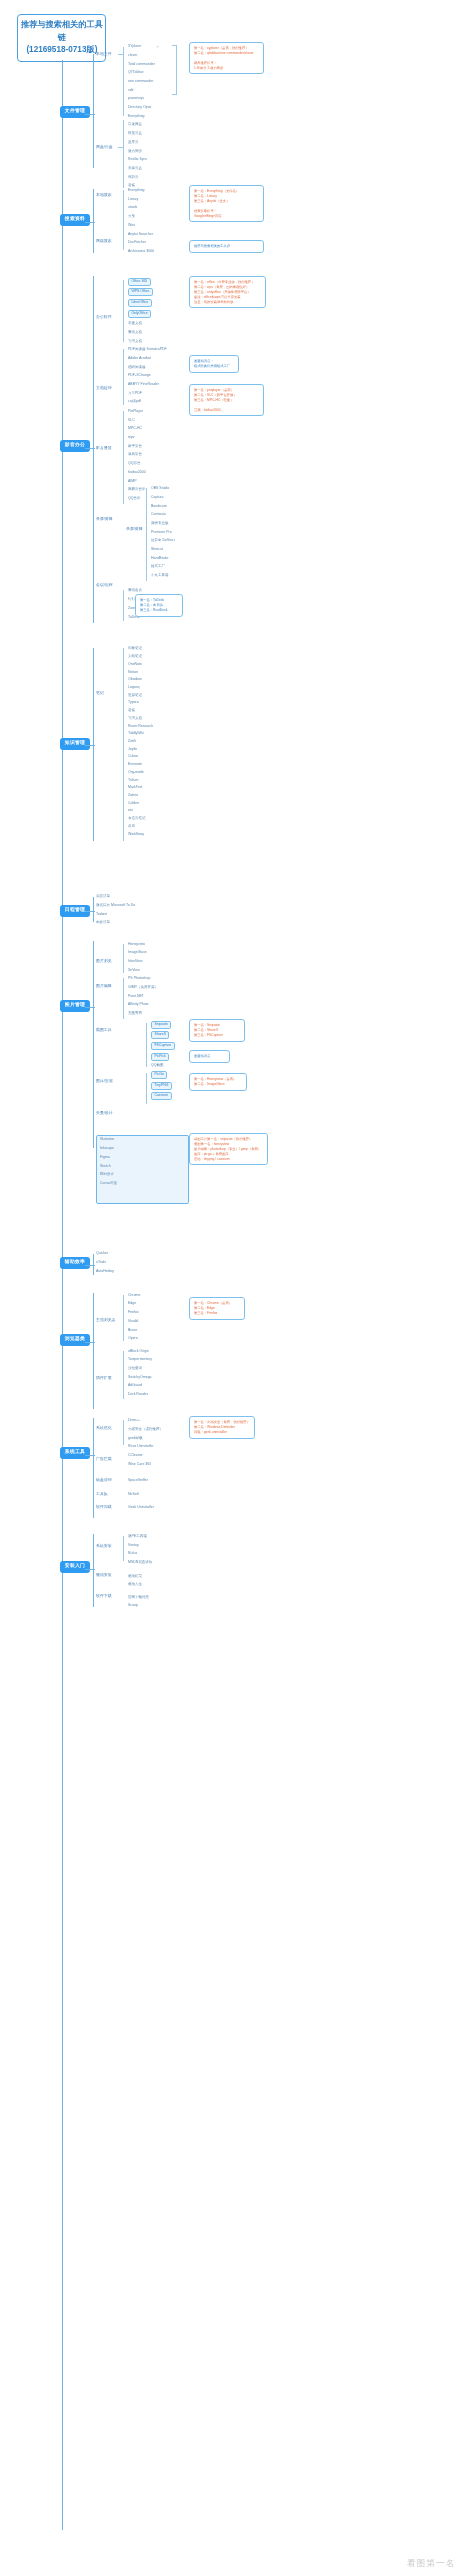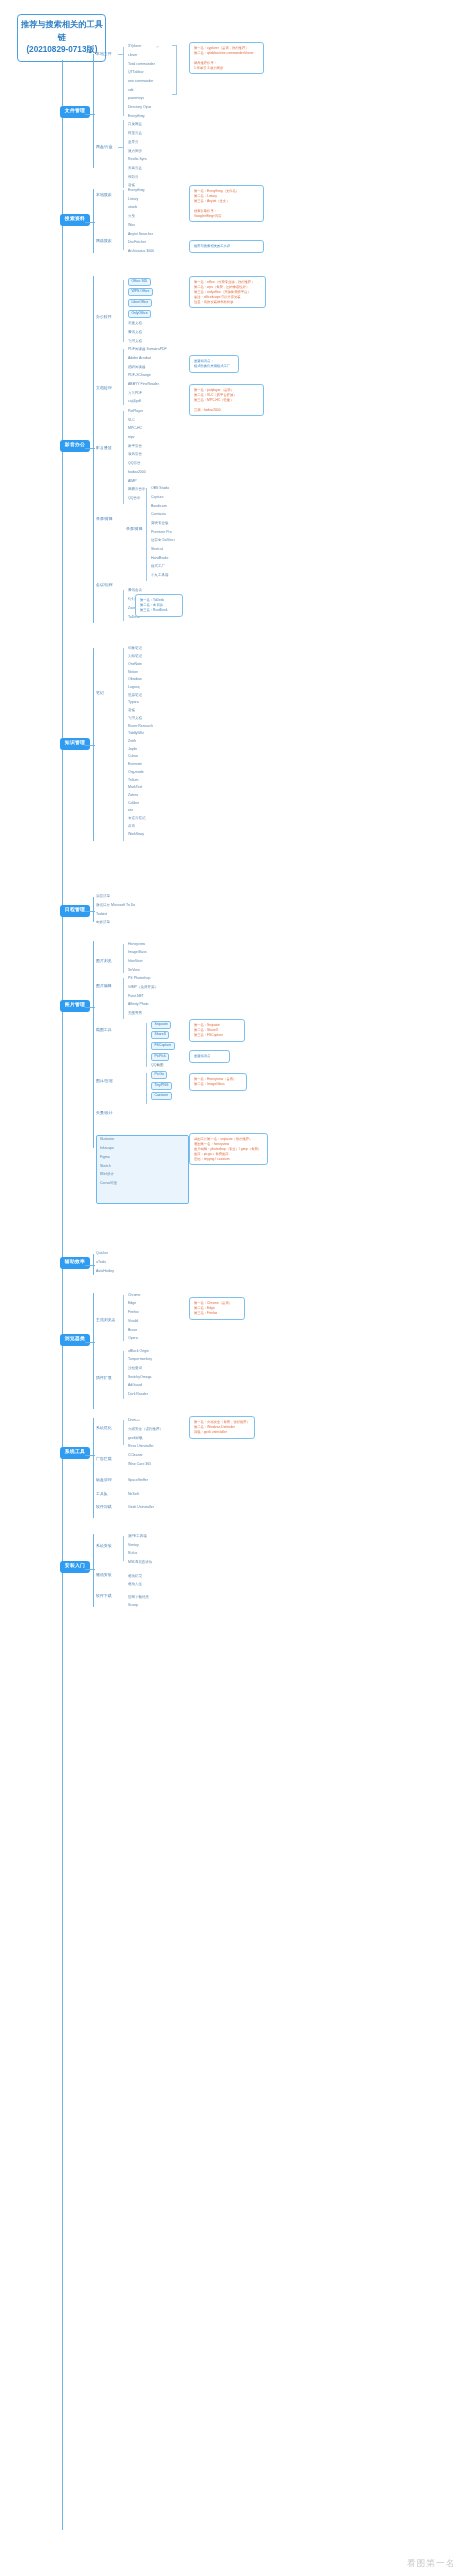--- a/index.html
+++ b/index.html
@@ -71,21 +71,21 @@
   }
   .ext{font-size:3.3px;color:#8ab7dc;margin-left:1.9px;}
 </style>
 </head>
 <body>
 
 <div id="stage">
 
   <div class="root">
     <div>推荐与搜索相关的工具链</div>
-    <div class="l2">(20210829-0713版)</div>
+    <div class="l2">(12169518-0713版)</div>
   </div>
 
   <div class="vl" style="left:62px;top:60px;height:2470px;"></div>
 
   <div class="sec" style="left:60px;top:106px;">文件管理</div>
   <div class="sec" style="left:60px;top:214px;">搜索资料</div>
   <div class="sec" style="left:60px;top:440px;">影音办公</div>
   <div class="sec" style="left:60px;top:738px;">知识管理</div>
   <div class="sec" style="left:60px;top:905px;">日程管理</div>
   <div class="sec" style="left:60px;top:1000px;">图片管理</div>

